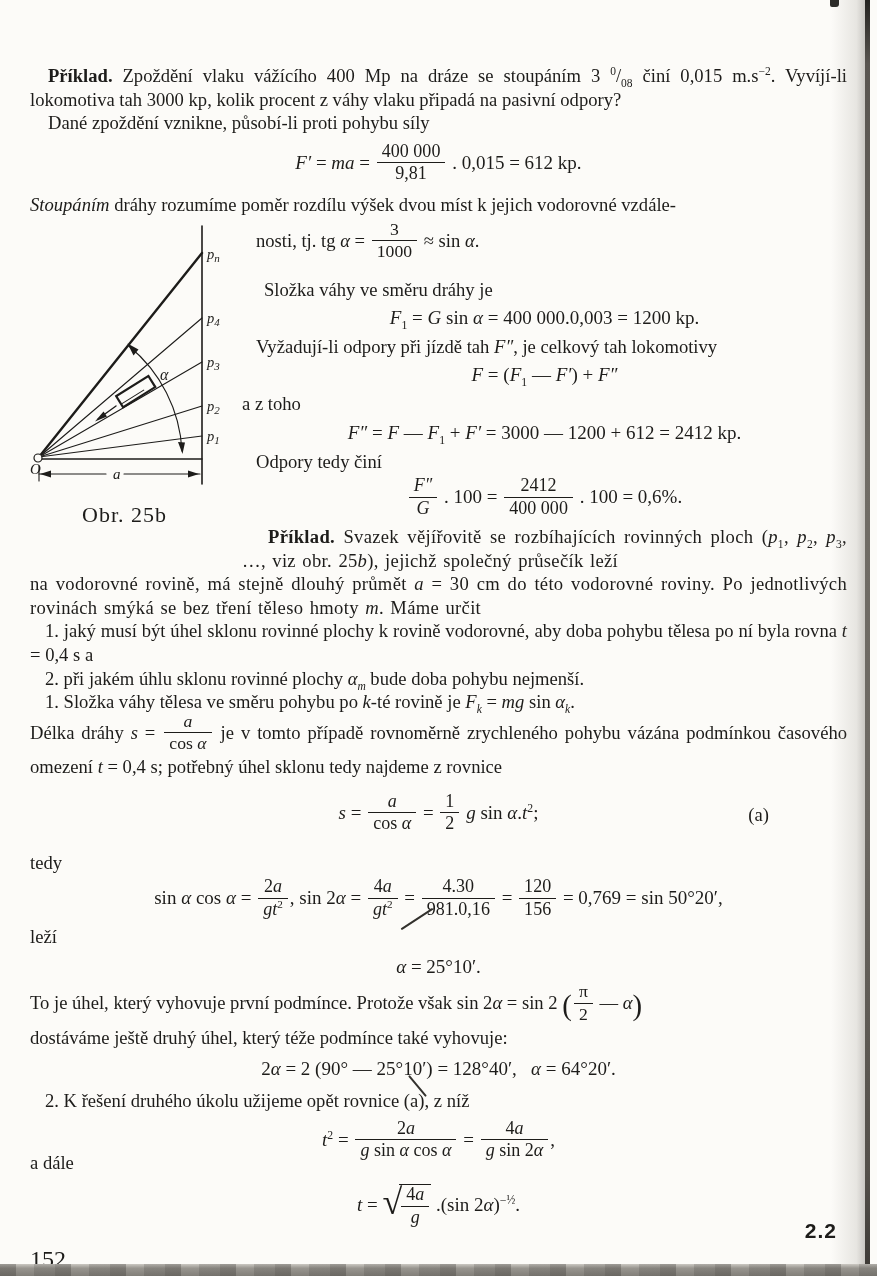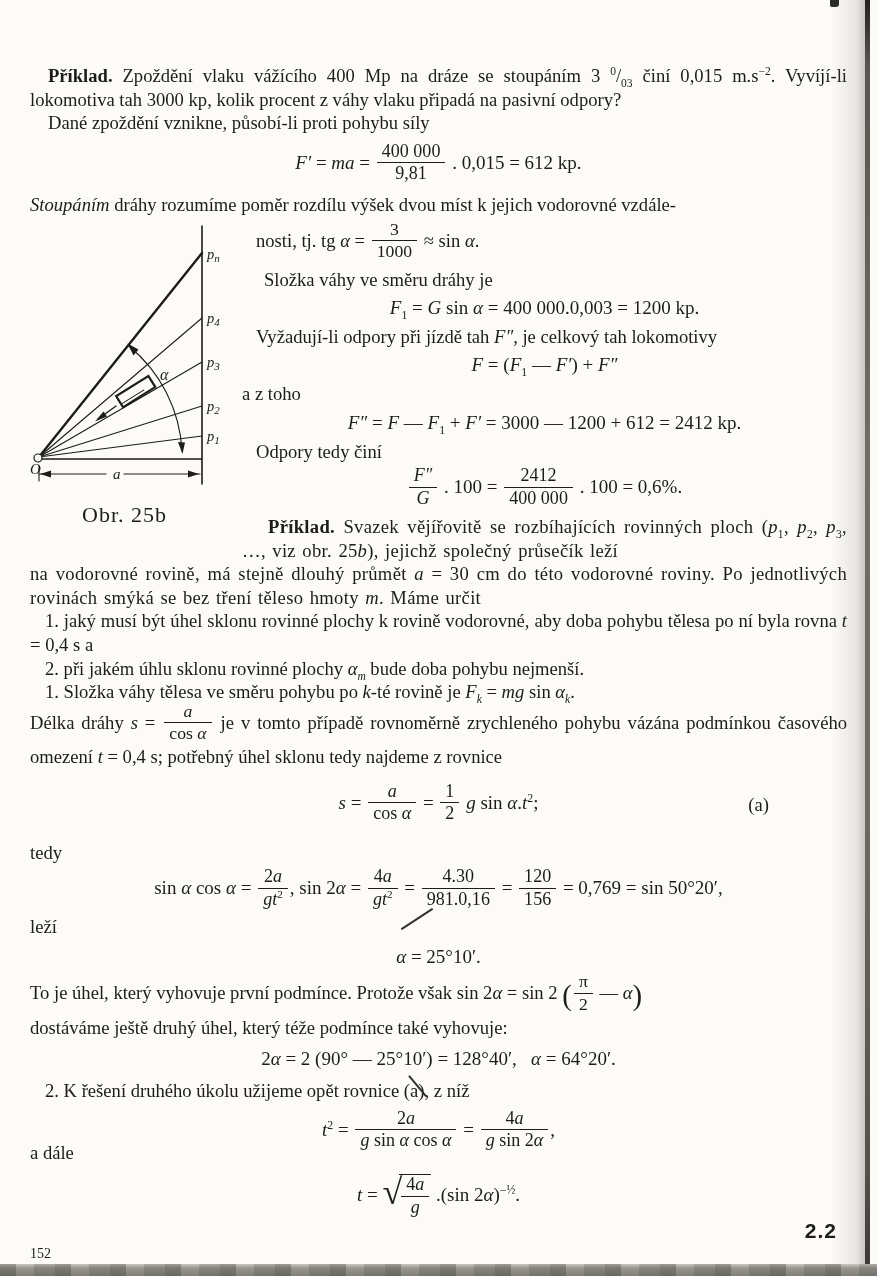--- a/index.html
+++ b/index.html
@@ -25,21 +25,21 @@
   .rad{font-size:36px;vertical-align:middle;position:relative;top:-4px;margin-right:-3px;}
   .underrad{display:inline-block;border-top:1.6px solid #1d1c1a;vertical-align:middle;padding-top:2px;}
   .eqrow{position:relative;}
   .eqtag{position:absolute;right:78px;top:50%;transform:translateY(-50%);font-size:18.6px;}
   .cols{display:flex;margin-top:6px;}
   .figure-col{width:212px;flex:none;}
   .text-col{flex:1;min-width:0;}
   .text-col .formula{margin:5px 0;}
   .caption{font-size:22px;letter-spacing:1px;margin-top:8px;padding-left:52px;}
   .figtext{font-style:italic;}
-  .footer-num{position:absolute;left:30px;top:1246px;font-size:14px;}
+  .footer-num{position:absolute;left:30px;top:1246px;font-size:24px;}
   .footer-sec{position:absolute;right:40px;top:1219px;font-size:21px;font-weight:bold;
               font-family:"Liberation Sans","DejaVu Sans",sans-serif;letter-spacing:1px;}
   .edge-band{position:absolute;top:0;right:12px;width:34px;height:100%;
     background:linear-gradient(90deg,rgba(120,115,105,0) 0%,rgba(120,115,105,.16) 75%,rgba(95,90,82,.32) 100%);}
   .edge-line{position:absolute;top:0;right:7px;width:5px;height:100%;
     background:linear-gradient(180deg,#23221f 0%,#595550 5%,#716d66 35%,#6c6862 65%,#54504a 92%,#3b3834 100%);}
   .edge-bottom{position:absolute;left:0;bottom:0;width:100%;height:12px;
     background:
       repeating-linear-gradient(90deg,rgba(45,43,40,.28) 0 16px,rgba(45,43,40,0) 16px 34px,rgba(45,43,40,.16) 34px 55px),
       linear-gradient(180deg,#cbc8c2 0%,#98958f 35%,#827f79 100%);}
@@ -47,21 +47,21 @@
   .artifact{position:absolute;height:2px;background:#33312d;border-radius:1px;}
   .a1{left:398px;top:918px;width:38px;transform:rotate(-33deg);}
   .a2{left:404px;top:1085px;width:27px;transform:rotate(50deg);}
 </style>
 </head>
 <body>
 
 <div class="page">
   <div class="content">
 
-    <p class="para indent"><b>Příklad.</b> Zpoždění vlaku vážícího 400 Mp na dráze se stoupáním 3 <sup>0</sup>/<sub>03</sub> činí 0,015 m.s<sup>−2</sup>. Vyvíjí-li lokomotiva tah 3000 kp, kolik procent z váhy vlaku připadá na pasivní odpory?</p>
+    <p class="para indent"><b>Příklad.</b> Zpoždění vlaku vážícího 400 Mp na dráze se stoupáním 3 <sup>0</sup>/<sub>08</sub> činí 0,015 m.s<sup>−2</sup>. Vyvíjí-li lokomotiva tah 3000 kp, kolik procent z váhy vlaku připadá na pasivní odpory?</p>
     <p class="para indent">Dané zpoždění vznikne, působí-li proti pohybu síly</p>
     <div class="formula" style="margin:9px 0 7px;"><i>F′</i> = <i>ma</i> = <span class="fr"><span class="n">400 000</span><span class="d">9,81</span></span> . 0,015 = 612 kp.</div>
     <p class="para"><i>Stoupáním</i> dráhy rozumíme poměr rozdílu výšek dvou míst k jejich vodorovné vzdále-</p>
 
     <div class="cols">
       <div class="figure-col">
         <svg width="212" height="268" viewBox="0 0 212 268">
           <g stroke="#1d1c1a" fill="none" stroke-linecap="round">
             <line x1="172" y1="4" x2="172" y2="262" stroke-width="1.6"></line>
             <line x1="9" y1="235" x2="172" y2="31" stroke-width="2.4"></line>
@@ -97,21 +97,21 @@
             <text x="0" y="252" font-size="15">O</text>
             <text x="130" y="158" font-size="16">α</text>
             <text x="83" y="257" font-size="15">a</text>
           </g>
         </svg>
         <div class="caption">Obr. 25b</div>
       </div>
 
       <div class="text-col">
         <p class="para noj" style="padding-left:14px;">nosti, tj. tg <i>α</i> = <span class="fr"><span class="n">3</span><span class="d">1000</span></span> ≈ sin <i>α</i>.</p>
-        <p class="para" style="text-indent:22px;margin-top:4px;">Složka váhy ve směru dráhy je</p>
+        <p class="para" style="text-indent:22px;margin-top:14px;">Složka váhy ve směru dráhy je</p>
         <div class="formula"><i>F</i><sub>1</sub> = <i>G</i> sin <i>α</i> = 400 000.0,003 = 1200 kp.</div>
         <p class="para" style="text-indent:14px;">Vyžadují-li odpory při jízdě tah <i>F″</i>, je celkový tah lokomotivy</p>
         <div class="formula"><i>F</i> = (<i>F</i><sub>1</sub> — <i>F′</i>) + <i>F″</i></div>
         <p class="para noj">a z toho</p>
         <div class="formula"><i>F″</i> = <i>F</i> — <i>F</i><sub>1</sub> + <i>F′</i> = 3000 — 1200 + 612 = 2412 kp.</div>
         <p class="para" style="text-indent:14px;">Odpory tedy činí</p>
         <div class="formula"><span class="fr"><span class="n"><i>F″</i></span><span class="d"><i>G</i></span></span> . 100 = <span class="fr"><span class="n">2412</span><span class="d">400 000</span></span> . 100 = 0,6%.</div>
         <p class="para loose" style="text-indent:26px;margin-top:4px;"><b>Příklad.</b> Svazek vějířovitě se rozbíhajících rovinných ploch (<i>p</i><sub>1</sub>, <i>p</i><sub>2</sub>, <i>p</i><sub>3</sub>, …, viz obr. 25<i>b</i>), jejichž společný průsečík leží</p>
       </div>
     </div>

